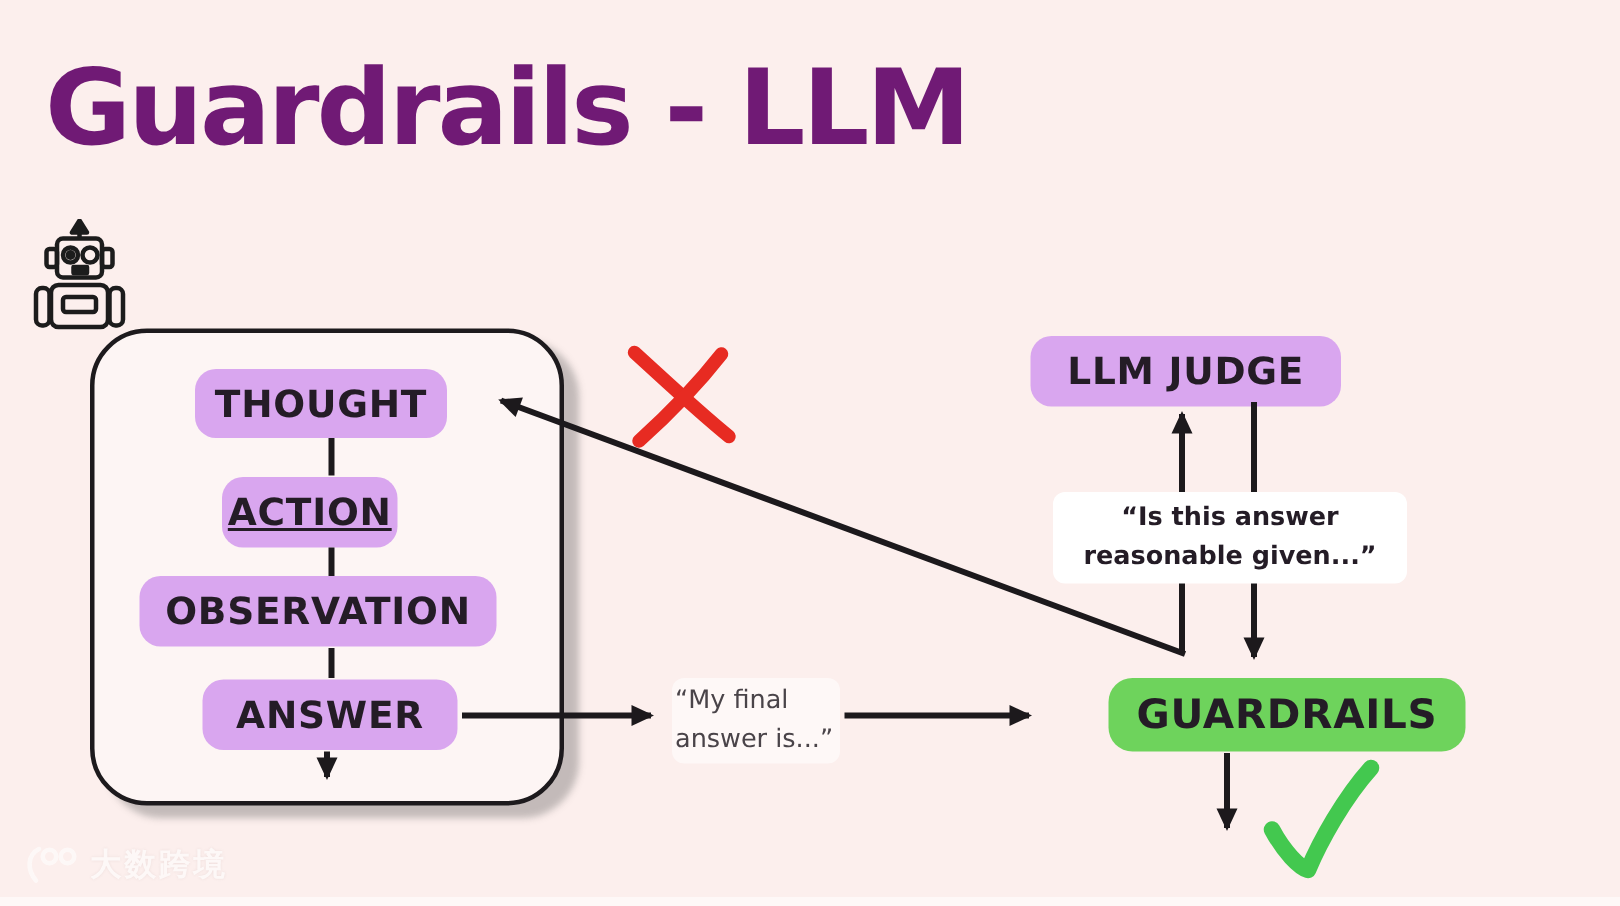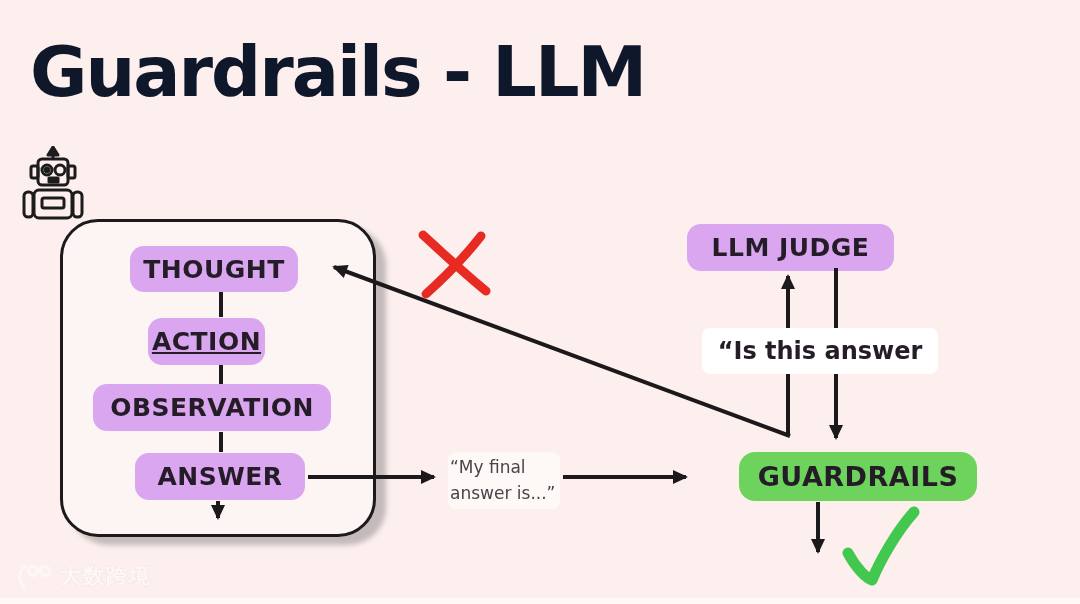--- a/index.html
+++ b/index.html
@@ -5,21 +5,21 @@
   html,body{margin:0;padding:0;}
   .canvas{
     position:relative;
     width:1080px;height:604px;
     background:#FCEFED;
     overflow:hidden;
     font-family:"DejaVu Sans","Liberation Sans",sans-serif;
   }
   .title{
     position:absolute;left:30px;top:34px;
-    font-size:70px;font-weight:800;color:#0f172a;
+    font-size:70px;font-weight:800;color:#701a75;
     letter-spacing:-2px;line-height:1.1;margin:0;
   }
   .robot{position:absolute;left:22px;top:146px;}
   .panel{
     position:absolute;left:60px;top:219px;width:316px;height:318px;
     background:#FDF5F4;border:3.5px solid #1D1A1D;border-radius:38px;
     box-shadow:10px 8px 5px rgba(90,90,90,0.35);
     box-sizing:border-box;
   }
   .node{
@@ -34,21 +34,21 @@
   .node-answer{left:135px;top:453px;width:170px;height:47px;}
   .node-judge{left:687px;top:209px;width:207px;height:47px;margin-top:15px;}
   .node-guardrails{
     left:699px;top:452px;width:238px;height:49px;
     background:#6ED35C;border-radius:16px;font-size:27px;margin-left:40px;
   }
   .overlay{position:absolute;left:0;top:0;pointer-events:none;}
   .judge-question{
     position:absolute;left:702px;top:328px;width:236px;
     background:#FFFFFF;border-radius:8px;padding:5px 2px;
-    text-align:center;font-weight:800;font-size:24px;color:#241C26;
+    text-align:center;font-weight:800;font-size:17px;color:#241C26;
     line-height:1.5;box-sizing:border-box;
   }
   .answer-note{
     position:absolute;left:448px;top:452px;width:112px;
     background:rgba(255,255,255,0.55);border-radius:8px;padding:3px 2px;
     text-align:left;font-weight:400;font-size:17px;color:#4A4449;
     line-height:1.5;box-sizing:border-box;
   }
   .watermark{
     position:absolute;left:14px;top:562px;
@@ -142,20 +142,21 @@
       <path d="M68,10 C50,33 33,50 13,68"></path>
     </g>
   </svg>
 
   <svg class="overlay" style="left:840px;top:506px;" width="80" height="82" viewBox="0 0 80 82">
     <path d="M8,47 C16,62 26,72 32,74 C40,55 56,26 74,6" stroke="#43C84F" stroke-width="11" fill="none" stroke-linecap="round" stroke-linejoin="round"></path>
   </svg>
 
   <div class="judge-question">
     <span>“Is this answer</span><br>
+    <span>reasonable given...”</span>
   </div>
 
   <div class="answer-note">
     <span>“My final</span><br>
     <span>answer is...”</span>
   </div>
 
   <div class="watermark">
     <svg width="40" height="28" viewBox="0 0 40 28">
       <g stroke="#FFFFFF" stroke-width="3" fill="none" stroke-linecap="round">

